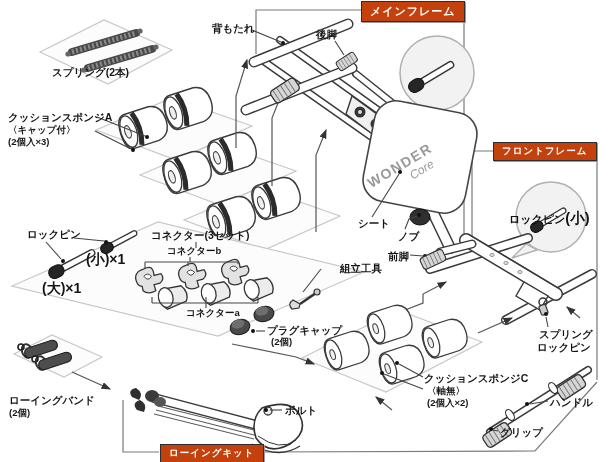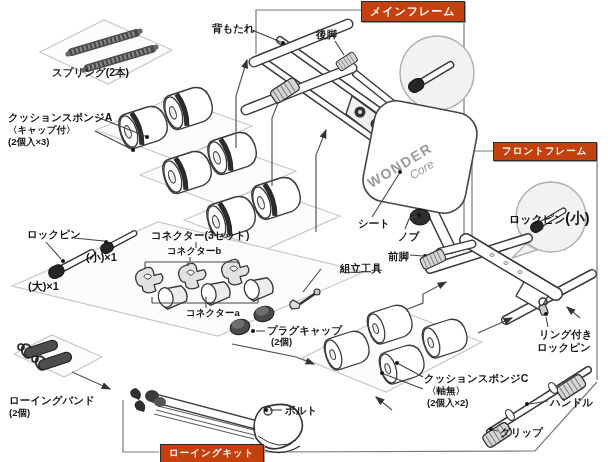--- a/index.html
+++ b/index.html
@@ -3,21 +3,21 @@
 <meta charset="utf-8">
 <style>
   *{margin:0;padding:0;box-sizing:border-box}
   html,body{width:608px;height:462px;background:#fff;overflow:hidden;
     font-family:"Liberation Sans",sans-serif;}
   .canvas{position:absolute;inset:0;width:608px;height:462px;background:#fff;}
   svg.art{position:absolute;left:0;top:0;}
   .lbl{position:absolute;white-space:nowrap;color:#151515;font-weight:bold;
        font-size:10.5px;line-height:1.15;}
   .sub{font-size:9.5px;}
-  .qty{font-size:11px;}
+  .qty{font-size:14px;}
   .badge{position:absolute;background:#c2410c;color:#fff;font-weight:bold;
          padding:2px 8px;letter-spacing:1px;border:1px solid #2d2d2d;
          box-shadow:1px 1px 0 #9a9a9a;white-space:nowrap;}
   .badge.main{font-size:11px;}
   .badge.small{font-size:9.5px;}
   .callout-label{position:absolute;white-space:nowrap;color:#111;font-weight:bold;}
   .callout-label .nm{font-size:11px;}
   .callout-label .sz{font-size:14.5px;}
 </style>
 </head>
@@ -346,32 +346,32 @@
 <div class="callout-label" style="left:509px;top:191px;margin-top:18px;">
   <span class="nm">ロックピン</span><span class="sz">(小)</span>
 </div>
 
 <div class="lbl" style="left:358px;top:217px;">シート</div>
 <div class="lbl" style="left:398px;top:230px;">ノブ</div>
 <div class="lbl" style="left:388px;top:250px;">前脚</div>
 
 <div class="lbl" style="left:27px;top:228px;">ロックピン</div>
 <div class="lbl qty" style="left:86px;top:251px;">(小)×1</div>
-<div class="lbl qty" style="left:28px;top:280px;">(大)×1</div>
+<div class="lbl qty" style="left:42px;top:280px;">(大)×1</div>
 
 <div class="lbl" style="left:151px;top:229px;">コネクター(3セット)</div>
 <div class="lbl sub" style="left:167px;top:246px;">コネクターb</div>
 <div class="lbl sub" style="left:186px;top:308px;">コネクターa</div>
 
 <div class="lbl" style="left:321px;top:262px;margin-left:19px;">組立工具</div>
 
 <div class="lbl" style="left:267px;top:324px;">プラグキャップ</div>
 <div class="lbl sub" style="left:271px;top:337px;">(2個)</div>
 
-<div class="lbl" style="left:539px;top:328px;">リング付き</div>
+<div class="lbl" style="left:539px;top:328px;">スプリング</div>
 <div class="lbl" style="left:537px;top:341px;">ロックピン</div>
 
 <div class="lbl" style="left:424px;top:372px;">クッションスポンジC</div>
 <div class="lbl sub" style="left:427px;top:386px;">〈軸無〉</div>
 <div class="lbl sub" style="left:427px;top:398px;">(2個入×2)</div>
 
 <div class="lbl" style="left:550px;top:396px;">ハンドル</div>
 <div class="lbl" style="left:500px;top:426px;">グリップ</div>
 
 <div class="lbl" style="left:9px;top:394px;">ローイングバンド</div>

